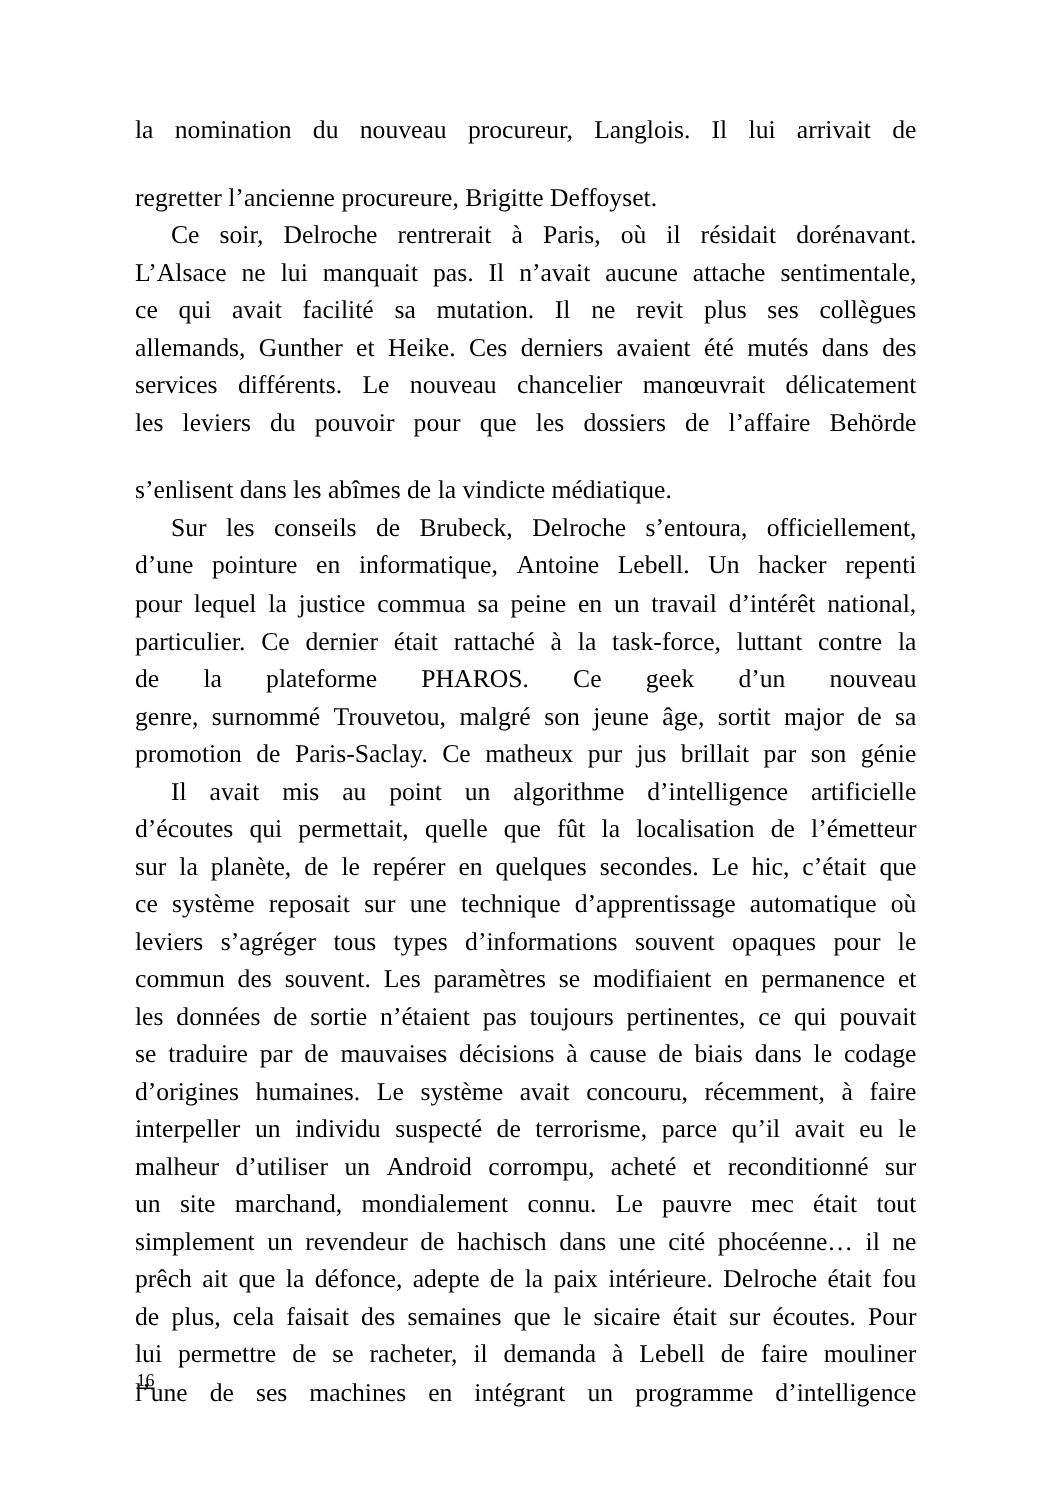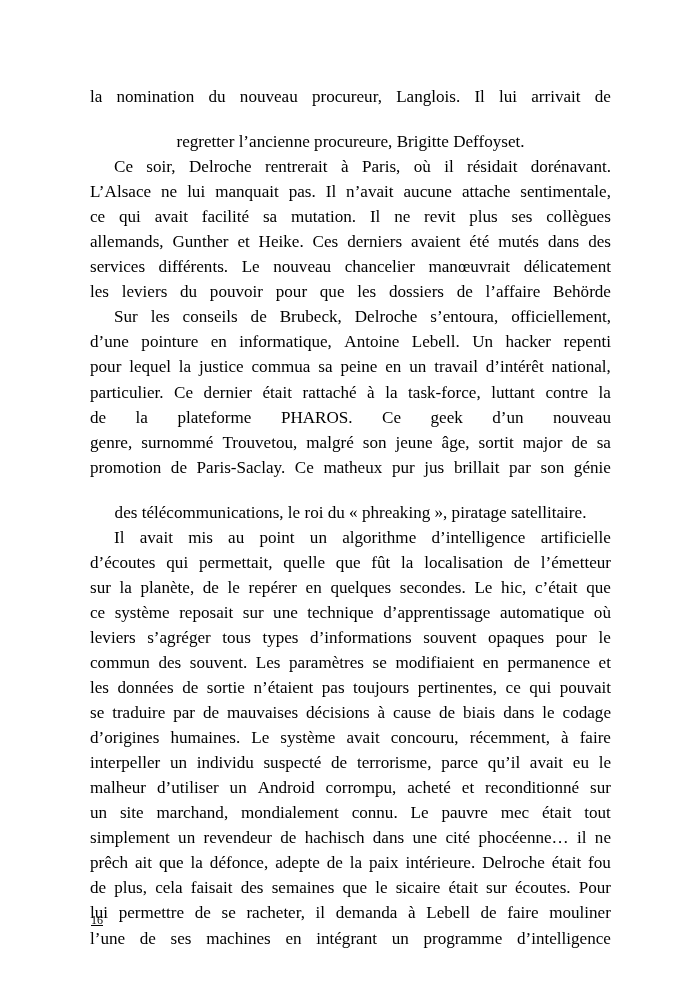--- a/index.html
+++ b/index.html
@@ -22,23 +22,22 @@
     left: 0;
     top: 0;
     width: 700px;
     height: 992px;
     background: #ffffff;
   }
 
   .text-block {
     position: absolute;
     left: 90px;
-    top: 84px;
+    top: 74px;
     width: 521px;
-    text-align: center;
   }
 
   
   .line {
     display: block;
     font-size: 17.1px;
     line-height: 25.05px;
     height: 25.05px;
     white-space: nowrap;
     letter-spacing: 0;
@@ -164,20 +163,21 @@
           <span class="w">du</span>
           <span class="w">pouvoir</span>
           <span class="w">pour</span>
           <span class="w">que</span>
           <span class="w">les</span>
           <span class="w">dossiers</span>
           <span class="w">de</span>
           <span class="w">l’affaire</span>
           <span class="w">Behörde</span>
         </div>
+        <div class="line last">s’enlisent dans les abîmes de la vindicte médiatique.</div>
       </div>
       <div>
         <div class="line just indent">
           <span class="w">Sur</span>
           <span class="w">les</span>
           <span class="w">conseils</span>
           <span class="w">de</span>
           <span class="w">Brubeck,</span>
           <span class="w">Delroche</span>
           <span class="w">s’entoura,</span>
@@ -250,21 +250,20 @@
           <span class="w">Paris-Saclay.</span>
           <span class="w">Ce</span>
           <span class="w">matheux</span>
           <span class="w">pur</span>
           <span class="w">jus</span>
           <span class="w">brillait</span>
           <span class="w">par</span>
           <span class="w">son</span>
           <span class="w">génie</span>
         </div>
-        <div class="line last">des télécommunications, le roi du « phreaking », piratage satellitaire.</div>
       </div>
       <div>
         <div class="line just indent">
           <span class="w">Il</span>
           <span class="w">avait</span>
           <span class="w">mis</span>
           <span class="w">au</span>
           <span class="w">point</span>
           <span class="w">un</span>
           <span class="w">algorithme</span>

